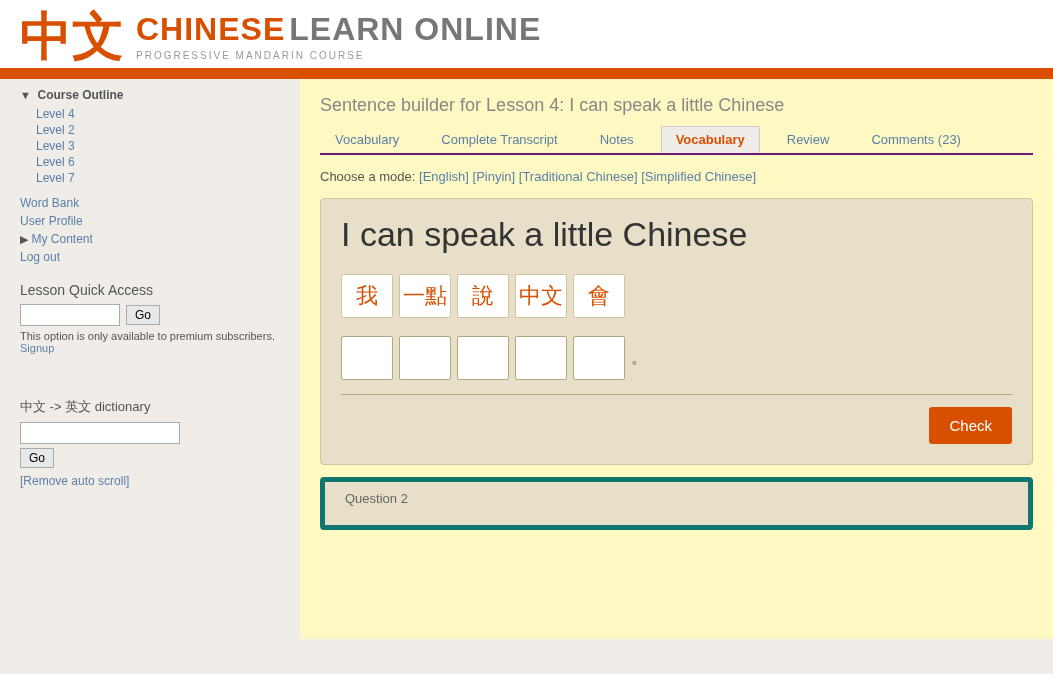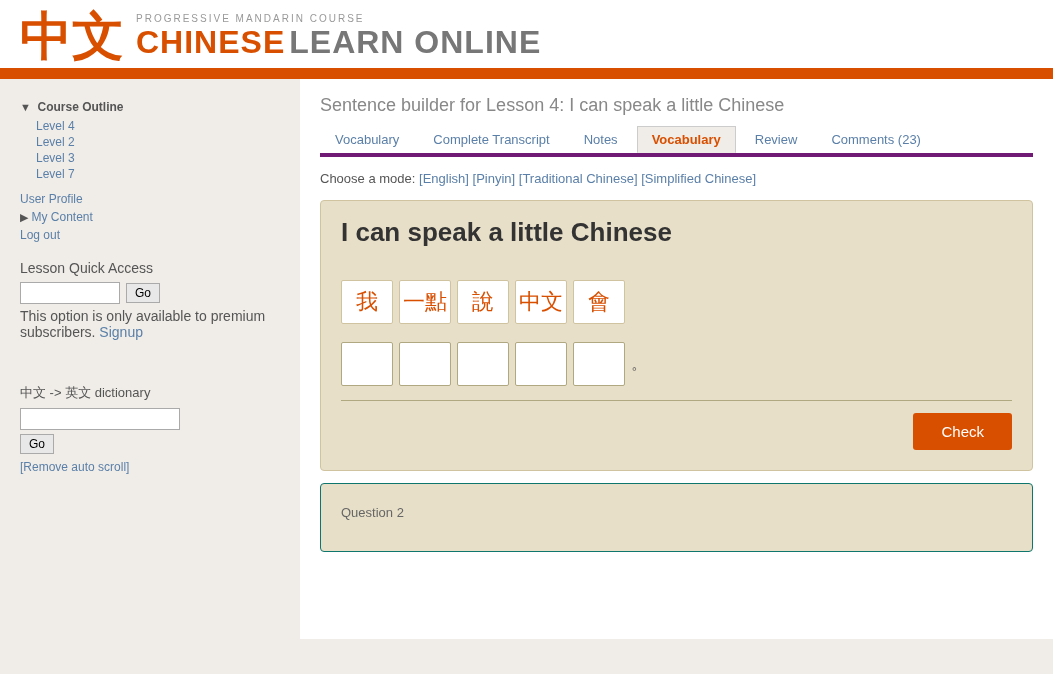--- a/index.html
+++ b/index.html
@@ -53,21 +53,21 @@
     
     #main-layout {
       display: flex;
       min-height: 560px;
     }
 
     
     #sidebar {
       width: 300px;
       min-width: 300px;
-      padding: 20px 20px 20px 20px;
+      padding: 8px 20px 20px 20px;
       background: #f0ede8;
     }
     .sidebar-section-title {
       color: #555;
       font-weight: bold;
       font-size: 12px;
       margin-bottom: 4px;
     }
     .sidebar-item {
       color: #5a7fa8;
@@ -103,21 +103,21 @@
       padding: 0 4px;
       font-size: 12px;
     }
     #quick-access-go {
       background: #e8e8e8;
       border: 1px solid #aaa;
       padding: 2px 8px;
       cursor: pointer;
       font-size: 12px;
     }
-    #premium-note { font-size: 14px; color: #555; margin-top: 2px; }
+    #premium-note { font-size: 11px; color: #555; margin-top: 2px; }
     #signup-link { color: #5a7fa8; cursor: pointer; }
 
     #dictionary-section { margin-top: 16px; }
     #dictionary-title { color: #555; font-size: 13px; margin-bottom: 6px; margin-top: 44px; }
     #dict-input {
       width: 160px;
       height: 22px;
       border: 1px solid #aaa;
       padding: 0 4px;
       font-size: 12px;
@@ -130,33 +130,33 @@
       padding: 2px 8px;
       cursor: pointer;
       font-size: 12px;
     }
     #remove-scroll { color: #5a7fa8; cursor: pointer; font-size: 12px; margin-top: 6px; display: block; }
 
     
     #content {
       flex: 1;
       padding: 16px 20px;
-      background: #ffffff;
+      background: #fef9c3;
     }
     #page-title {
       font-size: 18px;
       color: #888;
       font-weight: normal;
       margin-bottom: 10px;
     }
     #tabs {
       display: flex;
-      border-bottom: 4px solid #701a75;
+      border-bottom: 2px solid #701a75;
       margin-bottom: 14px;
-      gap: 4px;
+      gap: 12px;
     }
     .tab {
       padding: 5px 14px;
       cursor: pointer;
       font-size: 13px;
       color: #5a7fa8;
       border: 1px solid transparent;
       border-bottom: none;
       background: transparent;
       text-decoration: none;
@@ -183,24 +183,24 @@
       border-radius: 4px;
       padding: 16px 20px 20px 20px;
       margin-bottom: 12px;
     }
     .question-label {
       font-size: 13px;
       color: #666;
       margin-bottom: 10px;
     }
     .question-english {
-      font-size: 26px;
-      font-weight: bold;
+      font-size: 34px;
+      font-weight: normal;
       color: #333;
-      margin-bottom: 32px;
+      margin-bottom: 20px;
     }
     .char-tiles {
       display: flex;
       gap: 6px;
       margin-bottom: 18px;
       flex-wrap: wrap;
     }
     .char-tile {
       width: 52px;
       height: 44px;
@@ -234,62 +234,64 @@
       margin: 8px 0 12px 0;
     }
     .check-row {
       display: flex;
       justify-content: flex-end;
     }
     #check-button {
       background: #d94f00;
       color: #fff;
       border: none;
-      padding: 10px 28px;
+      padding: 10px 20px;
       font-size: 15px;
       cursor: pointer;
       border-radius: 3px;
     }
 
     .question-card-2 {
       background: #e8dfc8;
-      border: 1px solid #0f766e;
+      border: 5px solid #0f766e;
       border-radius: 4px;
-      padding: 21px 20px;
+      padding: 9px 20px;
     }
   </style>
 </head>
 <body>
 
 <div id="header">
   <div id="logo-chinese">中文</div>
   <div id="logo-text-block">
-    <div id="logo-subtitle">PROGRESSIVE MANDARIN COURSE</div>
     <div id="logo-title">
       <span id="logo-chinese-word">CHINESE</span>
       <span id="logo-learn-online">LEARN ONLINE</span>
     </div>
+    <div id="logo-subtitle">PROGRESSIVE MANDARIN COURSE</div>
   </div>
 </div>
 <div id="orange-bar"></div>
 
 <div id="main-layout">
 
   <div id="sidebar">
     <div class="sidebar-group">
       <span class="sidebar-arrow">▼</span>
       <span class="sidebar-section-title">Course Outline</span>
     </div>
     <div>
       <a class="sidebar-item">Level 4</a>
       <a class="sidebar-item">Level 2</a>
       <a class="sidebar-item">Level 3</a>
+      <a class="sidebar-item">Level 6</a>
       <a class="sidebar-item">Level 7</a>
     </div>
     <div class="sidebar-divider"></div>
+    <a class="sidebar-top-item">Word Bank</a>
     <a class="sidebar-top-item">User Profile</a>
     <div style="display:flex;align-items:center;">
       <span class="sidebar-arrow">▶</span>
       <a class="sidebar-top-item">My Content</a>
     </div>
     <a class="sidebar-top-item">Log out</a>
 
     <div id="lesson-quick-access">
       <div id="lesson-quick-access-title">Lesson Quick Access</div>
       <div id="quick-access-row">

